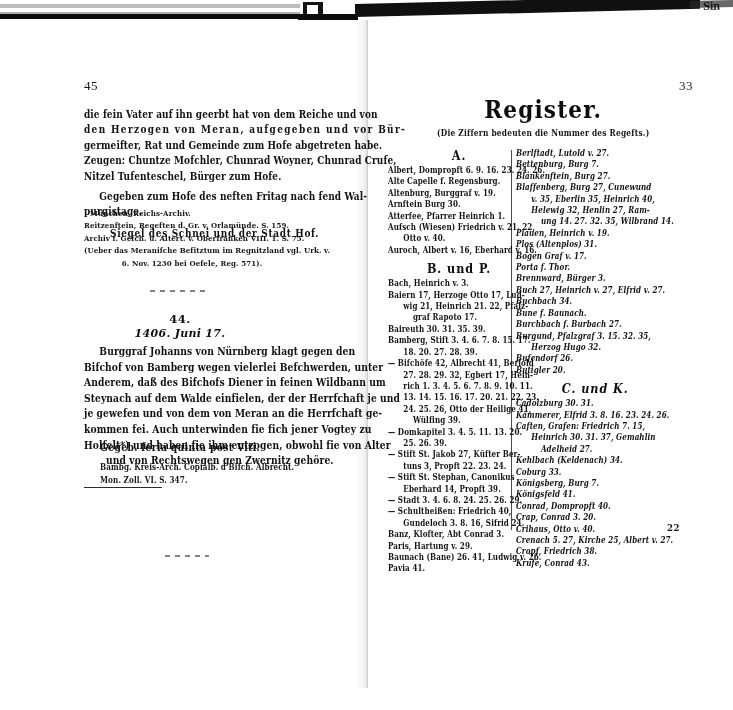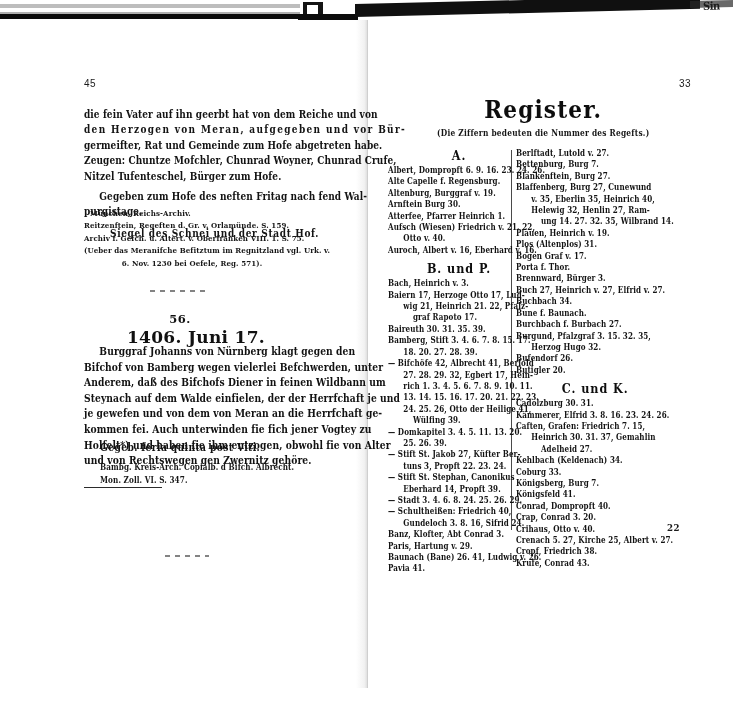--- a/index.html
+++ b/index.html
@@ -50,22 +50,22 @@
     background:linear-gradient(90deg,rgba(255,255,255,0) 0%,rgba(210,210,210,.30) 70%,rgba(170,170,170,.45) 100%);
     pointer-events:none;
   }
   .col-rule{
     position:absolute;width:1px;background:#4a4a4a;
   }
 
   
   .page{position:absolute;top:0;color:#121212;}
   .folio{
-    font-family:Liberation Sans, sans-serif;
-    font-size:10px;color:#1a1a1a;letter-spacing:.5px;
+    font-family:Liberation Serif, serif;
+    font-size:13px;color:#1a1a1a;letter-spacing:.5px;
   }
 
   
   .fr{
     font-family:"DejaVu Serif", serif;
     font-weight:700;
     letter-spacing:.1px;
     font-stretch:condensed;
     transform:scaleX(.96);
     transform-origin:left center;
@@ -102,26 +102,26 @@
     background:repeating-linear-gradient(90deg,#5a5a5a 0 5px,transparent 5px 10px);
     opacity:.75;
   }
 
   #doc-44-number{
     position:absolute;left:0;top:312px;width:360px;text-align:center;
     font-family:"DejaVu Serif",serif;font-weight:700;font-size:11.5px;
     letter-spacing:.5px;color:#111;
   }
   #doc-44-date{
-    position:absolute;left:16px;top:327px;width:360px;text-align:center;
-    font-family:"DejaVu Serif",serif;font-weight:700;font-size:17px;
-    letter-spacing:.3px;color:#111;
+    position:absolute;left:0;top:327px;width:360px;text-align:center;
+    font-family:"DejaVu Serif",serif;font-weight:700;font-size:11px;
+    letter-spacing:.3px;color:#111;font-style:italic;
   }
   #doc-44-body{
-    position:absolute;left:84px;top:344px;width:260px;
+    position:absolute;left:84px;top:344px;width:260px;text-align:right;
   }
   #doc-44-body .ln{
     font-family:"DejaVu Serif",serif;font-weight:700;
     font-size:10.6px;line-height:15.6px;color:#121212;
     white-space:nowrap;
   }
 
   #doc-44-given{
     position:absolute;left:100px;top:441px;
     font-family:"DejaVu Serif",serif;font-weight:700;
@@ -155,21 +155,21 @@
     font-size:25px;letter-spacing:1.2px;color:#0d0d0d;
   }
   #register-subtitle{
     position:absolute;left:0;top:128px;width:365px;text-align:center;
     font-family:"DejaVu Serif",serif;font-weight:700;
     font-size:8.6px;letter-spacing:.25px;color:#161616;
   }
 
   .reg-col{position:absolute;top:148px;}
   #reg-col-1{left:20px;width:148px;}
-  #reg-col-2{left:148px;width:165px;}
+  #reg-col-2{left:148px;width:165px;font-style:italic;}
 
   .sec-head{
     text-align:center;
     font-family:"DejaVu Serif",serif;font-weight:700;
     font-size:13px;letter-spacing:1px;color:#0d0d0d;
     margin:5px 0 2px 0;
   }
   .sec-head.first{margin-top:0;}
 
   .entry{
@@ -226,21 +226,21 @@
   <div id="doc-43-sources">
     <div class="src fr" style="margin-left:6px;">München. Reichs-Archiv.</div>
     <div class="src fr">Reitzenftein, Regeften d. Gr. v. Orlamünde. S. 159.</div>
     <div class="src fr">Archiv f. Gefch. u. Altert. v. Oberfranken VIII. 1. S. 75.</div>
     <div class="src fr">(Ueber das Meranifche Befitztum im Regnitzland vgl. Urk. v.</div>
     <div class="src fr ctr">6. Nov. 1230 bei Oefele, Reg. 571).</div>
   </div>
 
   <div class="rule-dots" style="left:150px;top:290px;"></div>
 
-  <div id="doc-44-number">56.</div>
+  <div id="doc-44-number">44.</div>
   <div id="doc-44-date">1406. Juni 17.</div>
 
   <div id="doc-44-body">
     <div class="ln fr indent-par">Burggraf Johanns von Nürnberg klagt gegen den</div>
     <div class="ln fr">Bifchof von Bamberg wegen vielerlei Befchwerden, unter</div>
     <div class="ln fr">Anderem, daß des Bifchofs Diener in feinen Wildbann um</div>
     <div class="ln fr">Steynach auf dem Walde einfielen, der der Herrfchaft je und</div>
     <div class="ln fr">je gewefen und von dem von Meran an die Herrfchaft ge-</div>
     <div class="ln fr">kommen fei. Auch unterwinden fie fich jener Vogtey zu</div>
     <div class="ln fr">Holfelt*) und haben fie ihm entzogen, obwohl fie von Alter</div>

